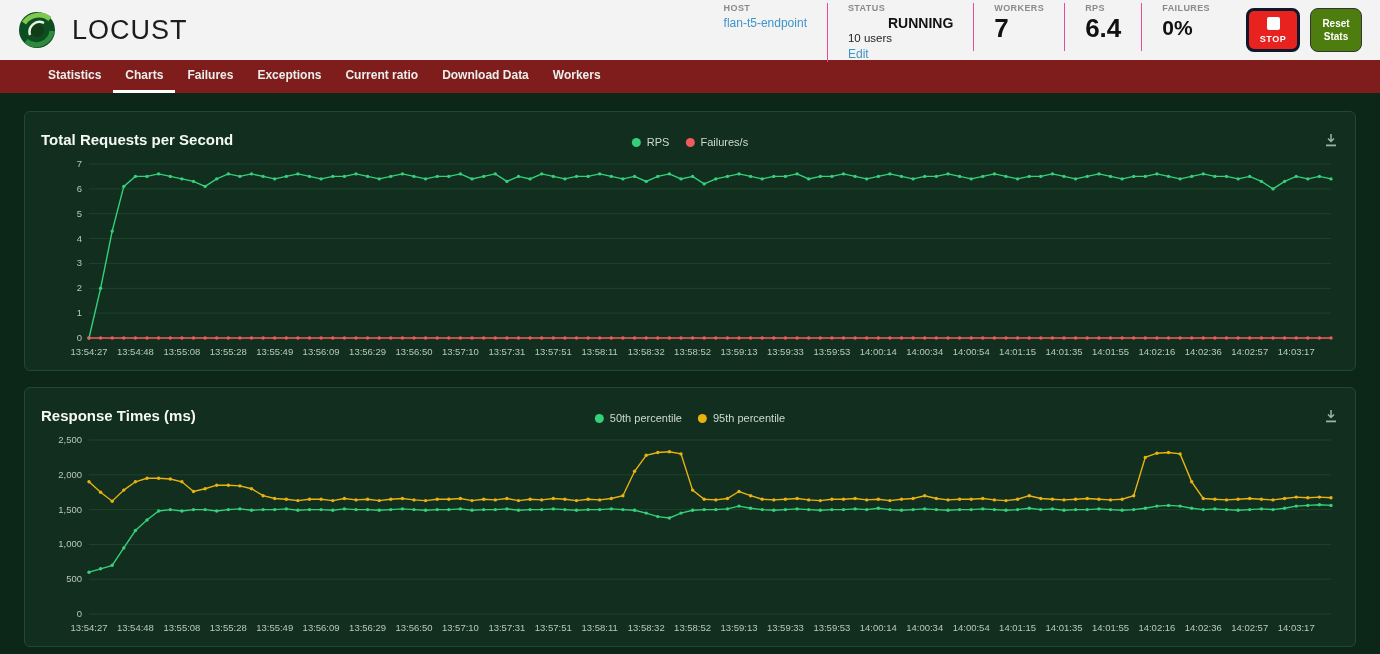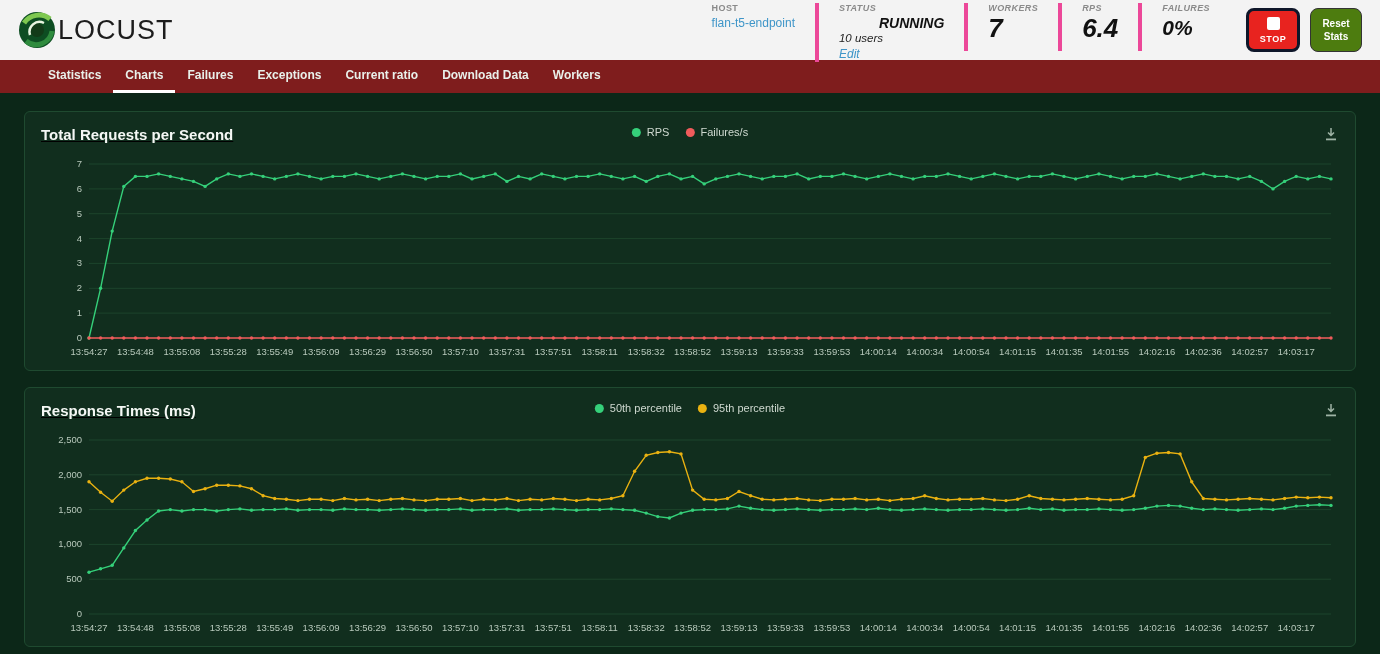--- a/index.html
+++ b/index.html
@@ -2,25 +2,25 @@
 <html><head>
 <meta charset="utf-8">
 <style>
   * { box-sizing: border-box; margin: 0; padding: 0; }
   html,body { width: 1380px; height: 654px; overflow: hidden;
     font-family: "Liberation Sans", sans-serif; background: #0c2718; }
 
   
   .topbar { height: 60px; background: #f3f3f3; display: flex; align-items: center;
     padding: 0 18px; }
-  .brand { display: flex; align-items: center; gap: 2px; }
+  .brand { display: flex; align-items: center; gap: 16px; }
   .brand-name { font-size: 27px; letter-spacing: 1px; color: #1c1c1c; font-weight: 400; }
   .stats { margin-left: auto; display: flex; align-items: flex-start; padding-top: 4px; }
   .stat { padding: 0 20px; min-height: 48px; }
-  .stat + .stat { border-left: 4px solid #ec4899; font-style: italic; }
+  .stat + .stat { border-left: 1px solid #ec4899; }
   .stat-label { font-size: 9px; font-weight: 700; color: #8a8a8a; letter-spacing: .4px; }
   .stat-link { font-size: 12px; color: #3e95c8; text-decoration: none; display: inline-block; margin-top: 3px; cursor: pointer; }
   .stat-strong { font-size: 14px; font-weight: 700; color: #111; margin-top: 2px; margin-left: 40px; }
   .stat-sub { font-size: 11.5px; color: #222; margin-top: 1px; }
   .stat-big { font-size: 26px; font-weight: 700; color: #111; margin-top: 2px; line-height: 1.05; }
   .stat-mid { font-size: 21px; font-weight: 700; color: #111; margin-top: 4px; line-height: 1.05; }
   .actions { display: flex; gap: 10px; margin-left: 16px; }
   .btn-stop { width: 54px; height: 44px; background: #e8231f; border: 3px solid #0f172a;
     border-radius: 8px; display: flex; flex-direction: column; align-items: center;
     justify-content: center; gap: 4px; cursor: pointer; }
@@ -34,22 +34,22 @@
   .navbar { height: 33px; background: #7f1d1d; display: flex; align-items: stretch;
     padding-left: 36px; }
   .tab { color: #e9f0ea; font-size: 12px; font-weight: 700; padding: 0 12px;
     display: flex; align-items: center; cursor: pointer; border-bottom: 3px solid transparent; }
   .tab.active { border-bottom-color: #ffffff; }
 
   
   main { padding: 18px 24px 0 24px; }
   .panel { background: #112e1e; border: 1px solid #1f4a30; border-radius: 6px;
     padding: 14px 16px 8px 16px; margin-bottom: 16px; }
-  .panel-head { position: relative; display: flex; align-items: flex-start;
-    justify-content: space-between; margin-bottom: 6px; height: 22px; text-decoration: underline; }
+  .panel-head { position: relative; display: flex; align-items: flex-end;
+    justify-content: space-between; margin-bottom: 6px; height: 22px; }
   .chart-title { color: #f5f8f5; font-size: 15px; font-weight: 700; }
   .legend { position: absolute; left: 50%; transform: translateX(-50%);
     display: flex; gap: 16px; align-items: center; }
   .legend-item { display: flex; align-items: center; gap: 6px; color: #cfd9d0;
     font-size: 11px; cursor: pointer; }
   .legend-item .dot { width: 9px; height: 9px; border-radius: 50%; display: inline-block; }
   .dl { cursor: pointer; display: flex; align-items: center; }
   svg.chart { display: block; }
   svg text.tick { font-family: "Liberation Sans", sans-serif; font-size: 9.5px; fill: #b8c9bc; }
 </style>

